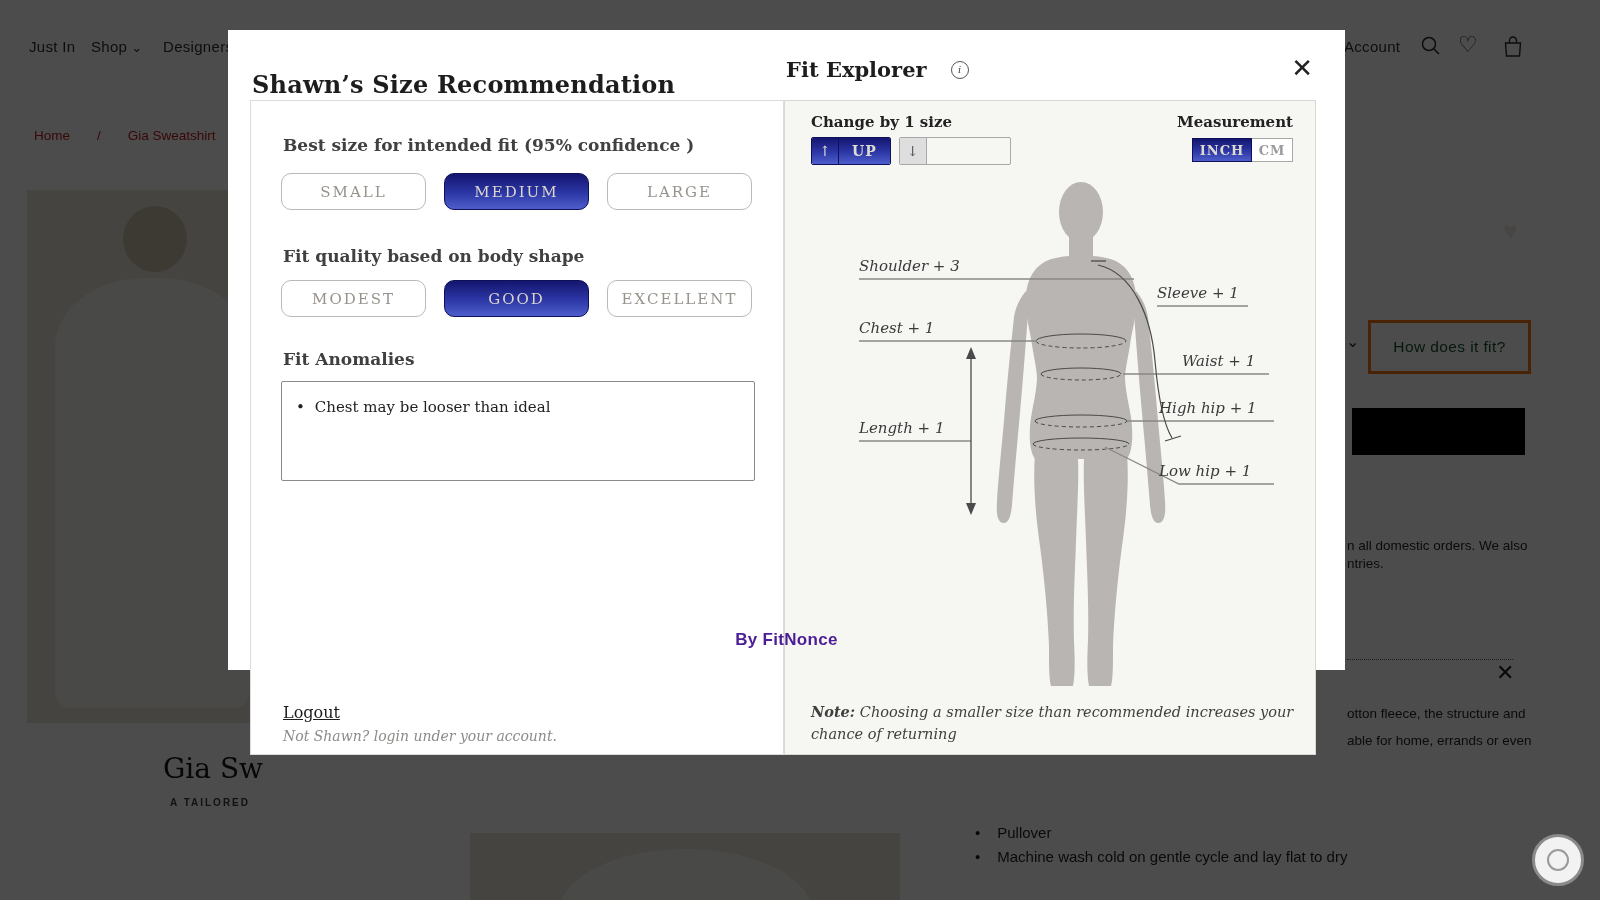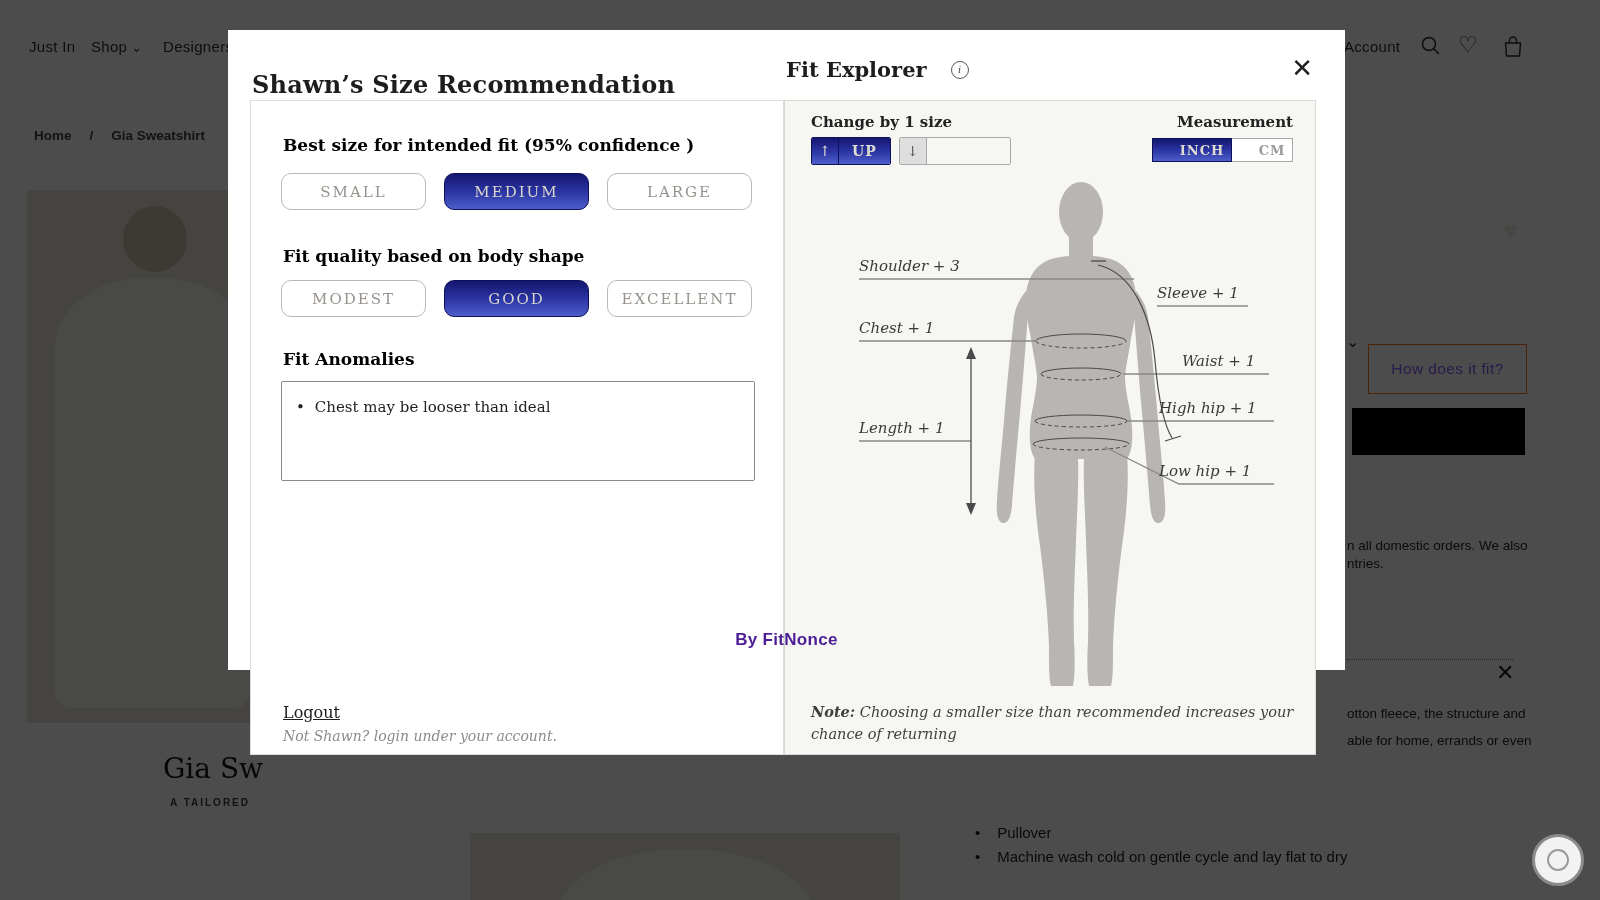--- a/index.html
+++ b/index.html
@@ -2,32 +2,32 @@
 <html><head>
 <meta charset="utf-8">
 <style>
   html,body{margin:0;padding:0;width:1600px;height:900px;overflow:hidden;background:#fff;
     font-family:"Liberation Sans",sans-serif;}
   
   .page{position:absolute;inset:0;background:#fff;z-index:1;}
   .nav-item{position:absolute;top:38px;font-size:15px;color:#2f2f2f;letter-spacing:.3px;cursor:pointer;}
   .caret{font-size:13px;color:#2f2f2f;margin-left:4px;}
   .hdr-icon{position:absolute;top:35px;color:#2a2a2a;}
-  .breadcrumb{position:absolute;left:34px;top:128px;font-size:13.5px;color:#404040;display:flex;gap:18px;font-weight:bold;}
+  .breadcrumb{position:absolute;left:34px;top:128px;font-size:13.5px;color:#b91c1c;display:flex;gap:27px;}
   .img1{position:absolute;left:27px;top:190px;width:429px;height:533px;background:#eae4da;overflow:hidden;}
   .model-shirt{position:absolute;left:28px;top:88px;width:195px;height:430px;background:#f5f3ee;
     border-radius:46% 46% 8% 8% / 16% 16% 4% 4%;}
   .model-head{position:absolute;left:96px;top:16px;width:64px;height:66px;background:#cdc2ae;border-radius:50%;}
   .img2{position:absolute;left:470px;top:833px;width:430px;height:67px;background:#eae4da;overflow:hidden;}
   .img2-shirt{position:absolute;left:88px;top:16px;width:255px;height:130px;background:#f6f4f0;border-radius:50%;}
   .prod-title{position:absolute;left:163px;top:752px;font-family:"DejaVu Serif",serif;font-size:28px;color:#161616;}
   .prod-sub{position:absolute;left:170px;top:797px;font-size:10px;letter-spacing:2px;color:#3c3c3c;font-weight:bold;}
   .sel-caret{position:absolute;left:1346px;top:332px;font-size:16px;color:#333;}
-  .fit-btn{position:absolute;left:1368px;top:320px;width:157px;height:48px;border:1px solid #f97316;background:#fff;
-    font-size:15.5px;color:#8b5cf6;display:flex;align-items:center;justify-content:center;letter-spacing:.4px;margin-top:24px;}
+  .fit-btn{position:absolute;left:1368px;top:320px;width:157px;height:48px;border:3px solid #f97316;background:#fff;
+    font-size:15.5px;color:#14532d;display:flex;align-items:center;justify-content:center;letter-spacing:.4px;}
   .black-btn{position:absolute;left:1352px;top:408px;width:173px;height:47px;background:#000;}
   .ship-text{position:absolute;left:1347px;font-size:13.5px;color:#262626;}
   .dotted-div{position:absolute;left:1347px;top:659px;width:166px;border-top:1px dotted #6e6e6e;}
   .bg-close{position:absolute;left:1496px;top:660px;font-size:22px;color:#1c1c1c;font-weight:300;}
   .bullet-row{position:absolute;font-size:15px;color:#1f1f1f;display:flex;gap:17px;}
   .wish-heart{position:absolute;left:1503px;top:216px;font-size:25px;color:#efeae2;}
   
   .overlay{position:absolute;inset:0;background:rgba(0,0,0,0.70);z-index:5;}
   
   .modal{position:absolute;left:228px;top:30px;width:1117px;height:640px;background:#fff;z-index:10;
@@ -35,42 +35,42 @@
   .m-title{position:absolute;left:24px;top:24px;font-size:24px;font-weight:bold;letter-spacing:.2px;}
   .m-explorer{position:absolute;left:558px;top:27px;font-size:21px;font-weight:bold;display:flex;align-items:center;gap:24px;}
   .info-i{display:inline-flex;width:16px;height:16px;border:1px solid #555;border-radius:50%;font-size:10px;
     align-items:center;justify-content:center;font-style:italic;color:#444;font-weight:normal;}
   .m-close{position:absolute;right:26px;top:22px;font-size:26px;font-weight:300;color:#222;background:none;border:none;
     cursor:pointer;font-family:"DejaVu Sans",sans-serif;}
   .panel-l{position:absolute;left:22px;top:70px;width:534px;height:655px;background:#fff;border:1px solid #dcdcda;
     box-sizing:border-box;padding:34px 30px;}
   .panel-r{position:absolute;left:556px;top:70px;width:532px;height:655px;background:#f6f6f3;border:1px solid #d8d8d5;
     box-sizing:border-box;}
-  .sec-h{font-size:17px;color:#000000;margin:0 0 18px 2px;}
+  .sec-h{font-size:17px;color:#404040;margin:0 0 18px 2px;}
   .btn-row{display:flex;gap:18px;margin-bottom:36px;}
   .opt-btn{width:143px;height:35px;background:#fff;border:1px solid #b9b9b9;border-radius:10px;color:#97938c;
     font-family:"DejaVu Serif",serif;font-size:15px;letter-spacing:2px;display:flex;align-items:center;justify-content:center;cursor:pointer;}
   .opt-btn.sel{background:linear-gradient(180deg,#14166e 0%,#2b35a4 52%,#4d5ecb 100%);border:1px solid #0e105a;color:#d9d6ca;}
   .anom-box{width:474px;height:100px;border:1px solid #8a8a8a;border-radius:2px;box-sizing:border-box;padding:16px 14px;}
   .anom-item{font-size:15px;color:#222;display:flex;gap:10px;}
   .logout{position:absolute;left:32px;bottom:32px;font-size:16px;color:#1c1c1c;text-decoration:underline;cursor:pointer;}
   .logout-hint{position:absolute;left:32px;bottom:10px;font-size:14px;font-style:italic;color:#8b8b88;}
   .rp-label{position:absolute;font-size:15px;font-weight:bold;color:#222;}
   .updown{position:absolute;left:26px;top:36px;display:flex;gap:8px;}
   .ud-btn{display:flex;height:26px;border-radius:2px;overflow:hidden;cursor:pointer;font-family:"DejaVu Serif",serif;}
   .ud-up{border:1px solid #0e105a;}
   .ud-up .ico,.ud-up .lbl{background:linear-gradient(180deg,#14166e 0%,#2b35a4 52%,#4d5ecb 100%);color:#dedbd0;}
   .ud-up .ico{border-right:1px solid #0e105a;}
   .ud-down{border:1px solid #a8a8a8;}
   .ud-down .ico{background:#dedede;color:#555;border-right:1px solid #a8a8a8;}
   .ud-down .lbl{background:#fff;color:#6c6c6c;margin-top:37px;}
   .ud-btn .ico{width:26px;display:flex;align-items:center;justify-content:center;font-size:14px;}
   .ud-btn .lbl{padding:0 13px;display:flex;align-items:center;font-size:14px;font-weight:bold;letter-spacing:1px;}
   .units{position:absolute;right:22px;top:37px;display:flex;height:24px;cursor:pointer;font-family:"DejaVu Serif",serif;}
-  .unit{display:flex;align-items:center;justify-content:center;font-size:13px;font-weight:bold;letter-spacing:1px;padding-left:20px;}
+  .unit{display:flex;align-items:center;justify-content:center;font-size:13px;font-weight:bold;letter-spacing:1px;}
   .unit.sel{width:58px;background:linear-gradient(180deg,#14166e 0%,#2b35a4 52%,#4d5ecb 100%);
     border:1px solid #0e105a;color:#dedbd0;}
   .unit.un{width:40px;background:#fff;border:1px solid #a8a8a8;border-left:none;color:#9a9a9a;}
   .diagram-svg{position:absolute;inset:0;pointer-events:none;}
   .dlabel{position:absolute;font-size:15px;font-style:italic;color:#3a3a3a;white-space:nowrap;}
   .note{position:absolute;left:26px;top:600px;width:486px;font-size:14.5px;font-style:italic;color:#3f3f3f;line-height:1.5;}
   .note b{font-weight:bold;}
   .m-footer{position:absolute;left:0;right:0;bottom:20px;text-align:center;
     font-family:"Liberation Sans",sans-serif;font-weight:bold;font-size:17px;color:#4c1d95;letter-spacing:.3px;}
   

